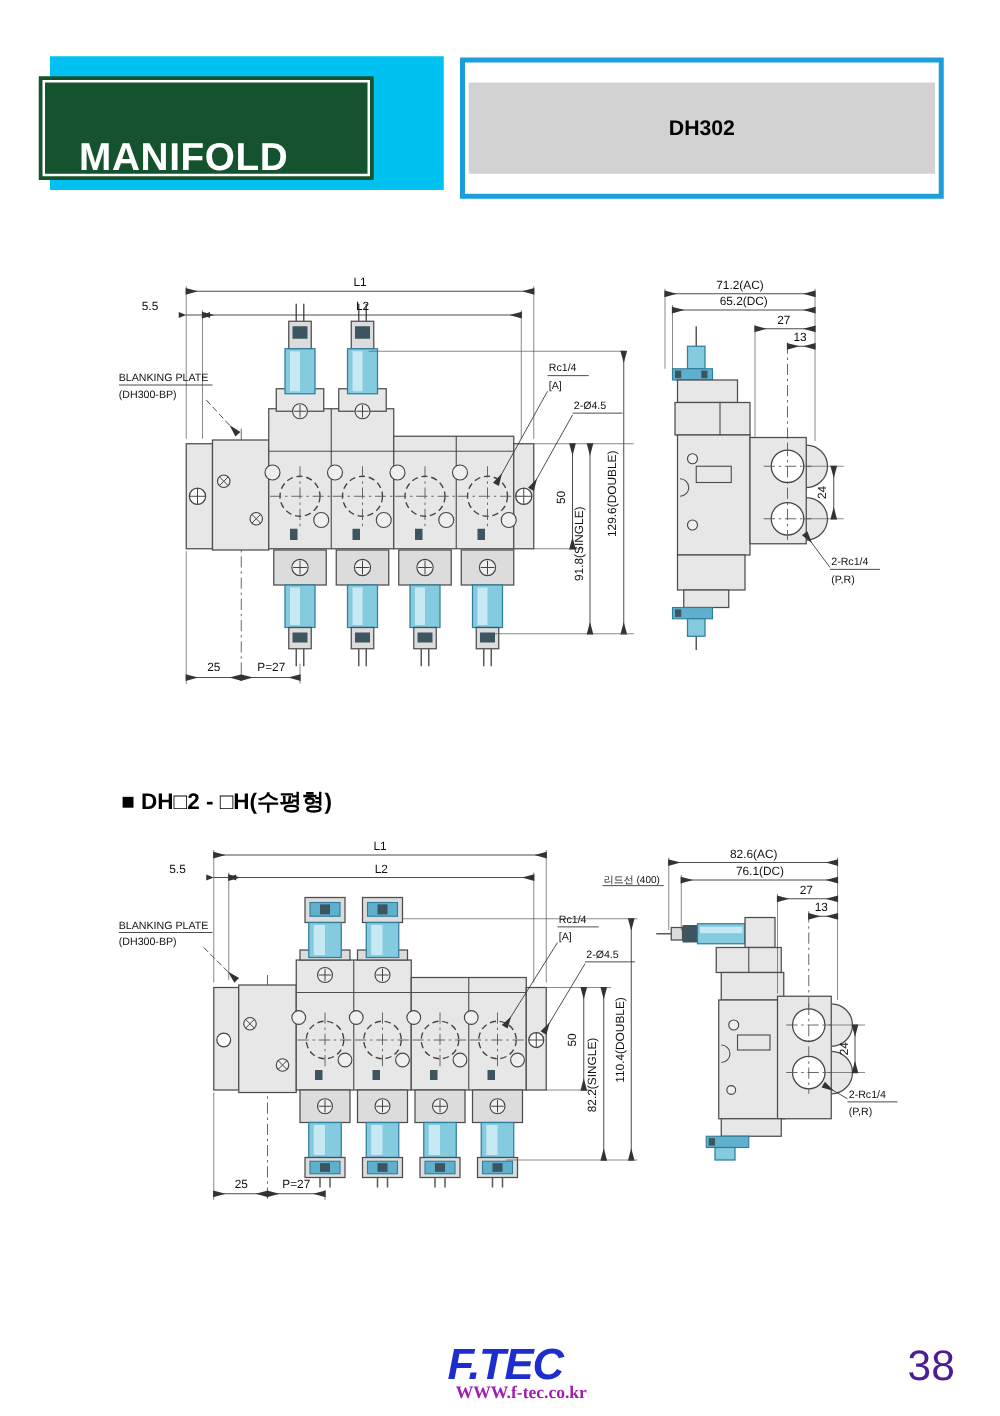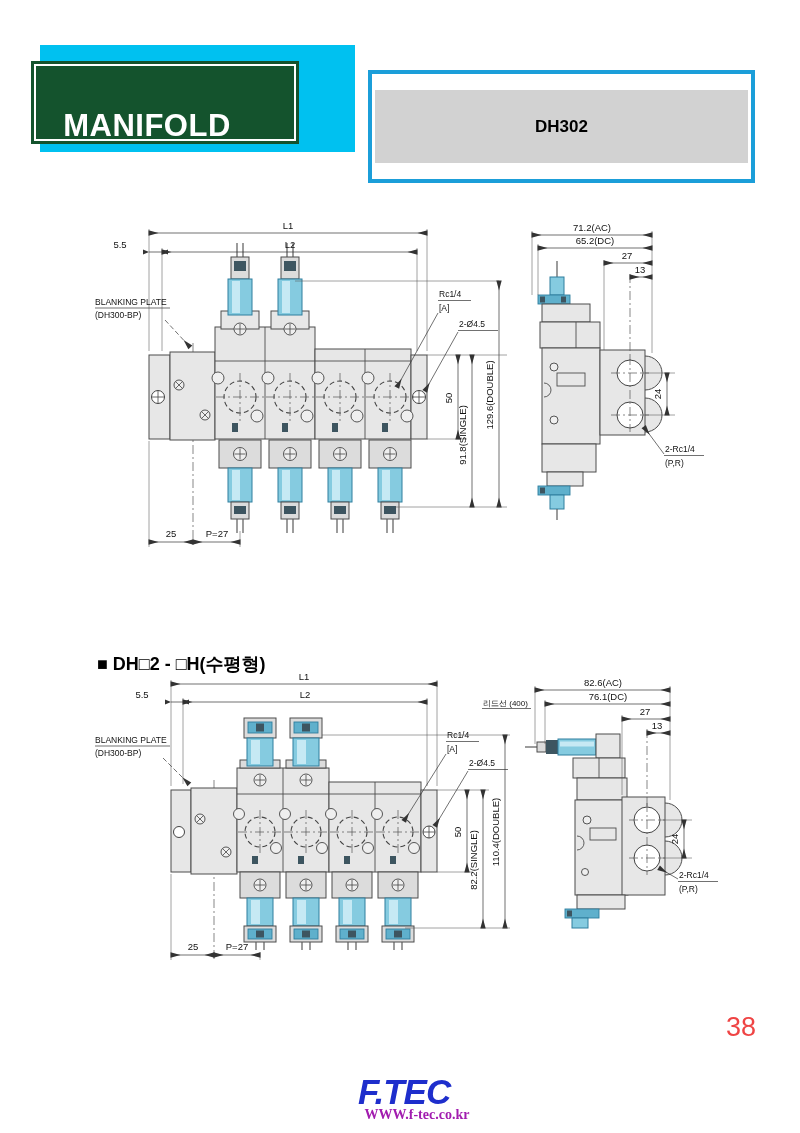--- a/index.html
+++ b/index.html
@@ -19,35 +19,35 @@
   .brand-box .inner-line {
     position:absolute; left:3px; top:3px; right:3px; bottom:3px;
     border:2px solid #ffffff; pointer-events:none;
   }
   .brand-text {
     color:#ffffff; font-size:31px; font-weight:bold; letter-spacing:0.5px;
     transform:translateX(-18px);
   }
   .model-box {
     position:absolute; left:368px; top:46px; width:387px; height:113px;
-    background:#ffffff; border:4px solid #1b9ed9; box-sizing:border-box;margin-top:24px;
+    background:#ffffff; border:4px solid #1b9ed9; box-sizing:border-box;
   }
   .model-band {
     position:absolute; left:3px; right:3px; top:16px; bottom:16px;
     background:#d2d2d2; display:flex; flex-direction:column;
     align-items:center; justify-content:center; gap:3px;
   }
   .model-name { font-size:17px; font-weight:bold; color:#000; }
   .model-sub  { font-size:18px; font-weight:bold; color:#000; letter-spacing:1px; }
   
   .sec-heading {
     position:absolute; left:97px; font-size:18px; font-weight:bold; color:#000;
   }
   .sec-heading.s1 { top:183px; }
-  .sec-heading.s2 { top:629px;margin-top:23px; }
+  .sec-heading.s2 { top:629px; }
   
   svg.draw { position:absolute; }
   svg .b   { fill:#e7e7e7; stroke:#4d4d4d; stroke-width:1; }
   svg .b2  { fill:#dcdcdc; stroke:#4d4d4d; stroke-width:1; }
   svg .nf  { fill:none; stroke:#4d4d4d; stroke-width:0.9; }
   svg .blu { fill:#85cbe0; stroke:#2f7e9e; stroke-width:1; }
   svg .blu2{ fill:#5fb0cc; stroke:#2f7e9e; stroke-width:0.9; }
   svg .stripe { fill:#c6e9f4; stroke:none; }
   svg .dk  { fill:#3d5560; stroke:none; }
   svg .wire{ stroke:#5a5a5a; stroke-width:1.2; fill:none; }
@@ -65,21 +65,21 @@
   .footer-logo {
     position:absolute; left:358px; top:1072px; width:120px; text-align:left;
     color:#1e2ecc; font-size:35px; font-weight:bold; font-style:italic;
     letter-spacing:-1px;
   }
   .footer-site {
     position:absolute; left:352px; top:1107px; width:130px; text-align:center;
     font-family:"Liberation Serif", serif; font-weight:bold; font-size:14px; color:#a21caf;
   }
   .page-number {
-    position:absolute; left:726px; top:1012px; font-size:27px; color:#ef4444;
+    position:absolute; left:726px; top:1074px; font-size:34px; color:#4c1d95;
   }
 </style>
 </head>
 <body>
 
 <div class="page">
 
   <div class="brand-back"></div>
   <div class="brand-box">
     <div class="inner-line"></div>

